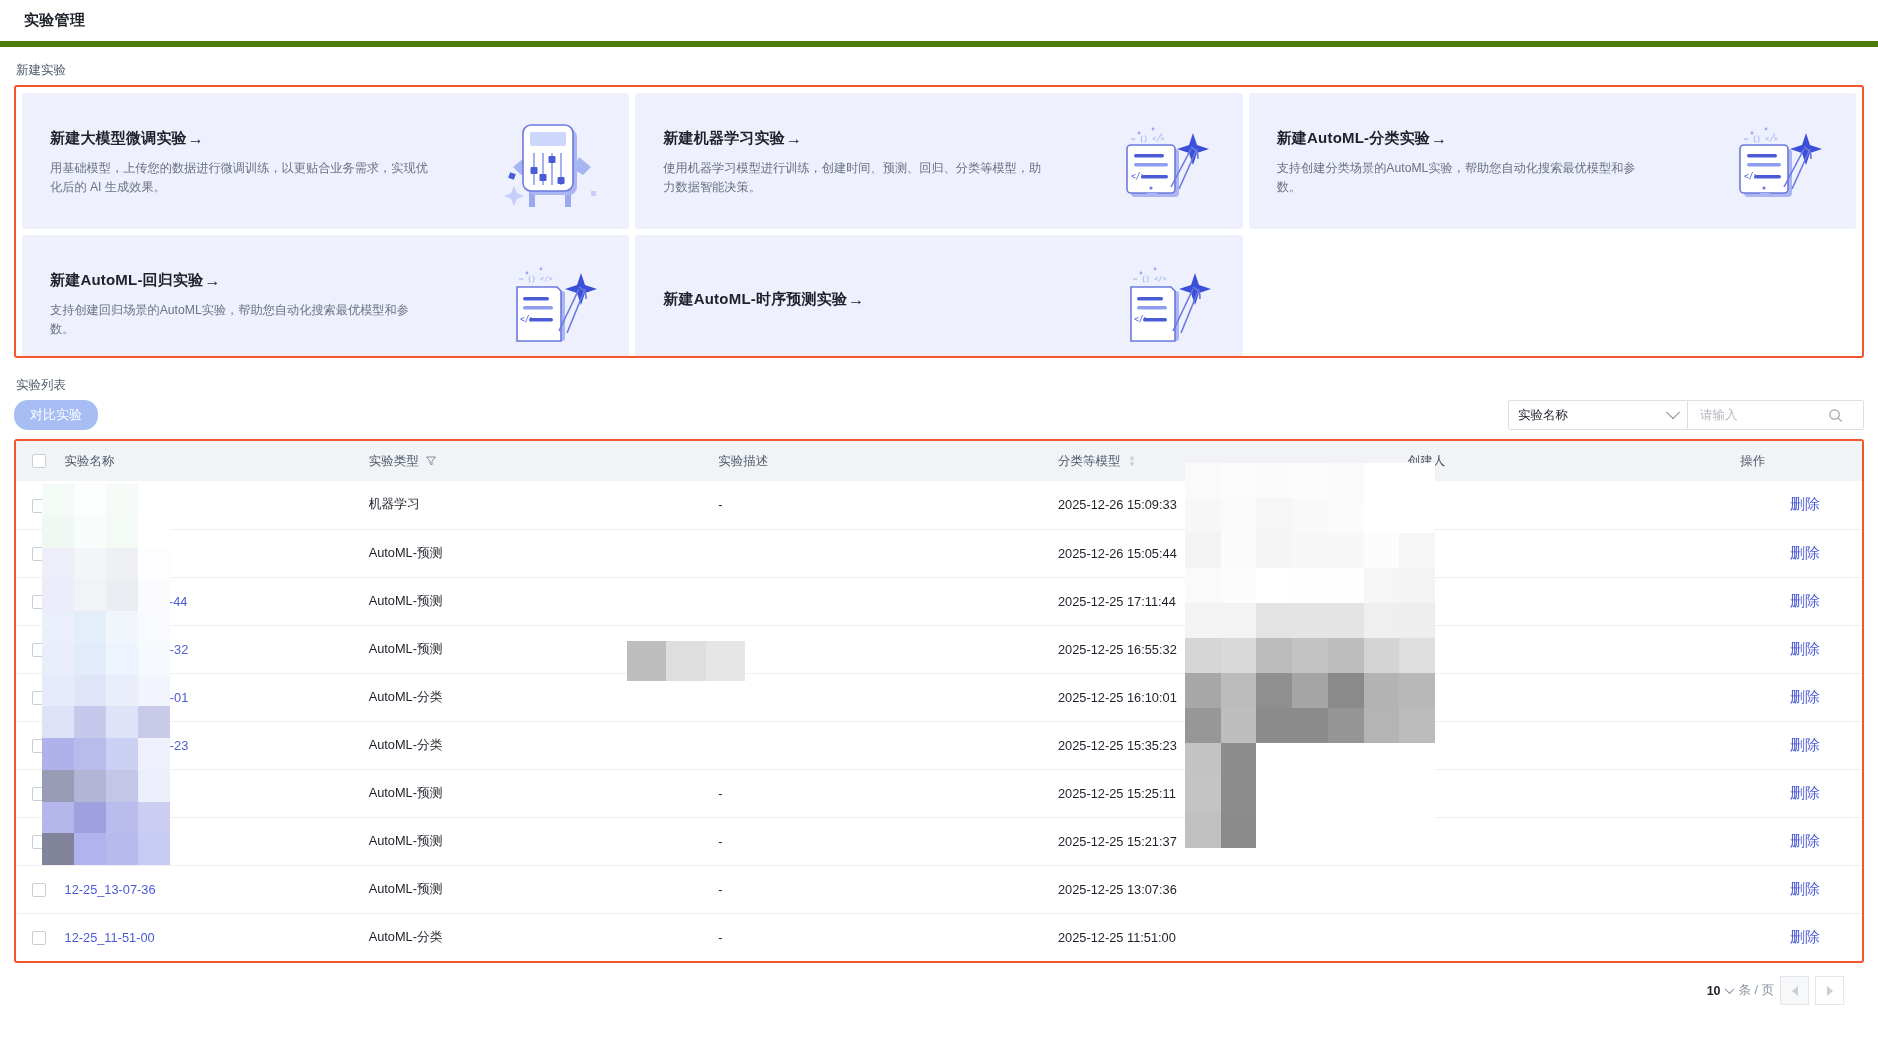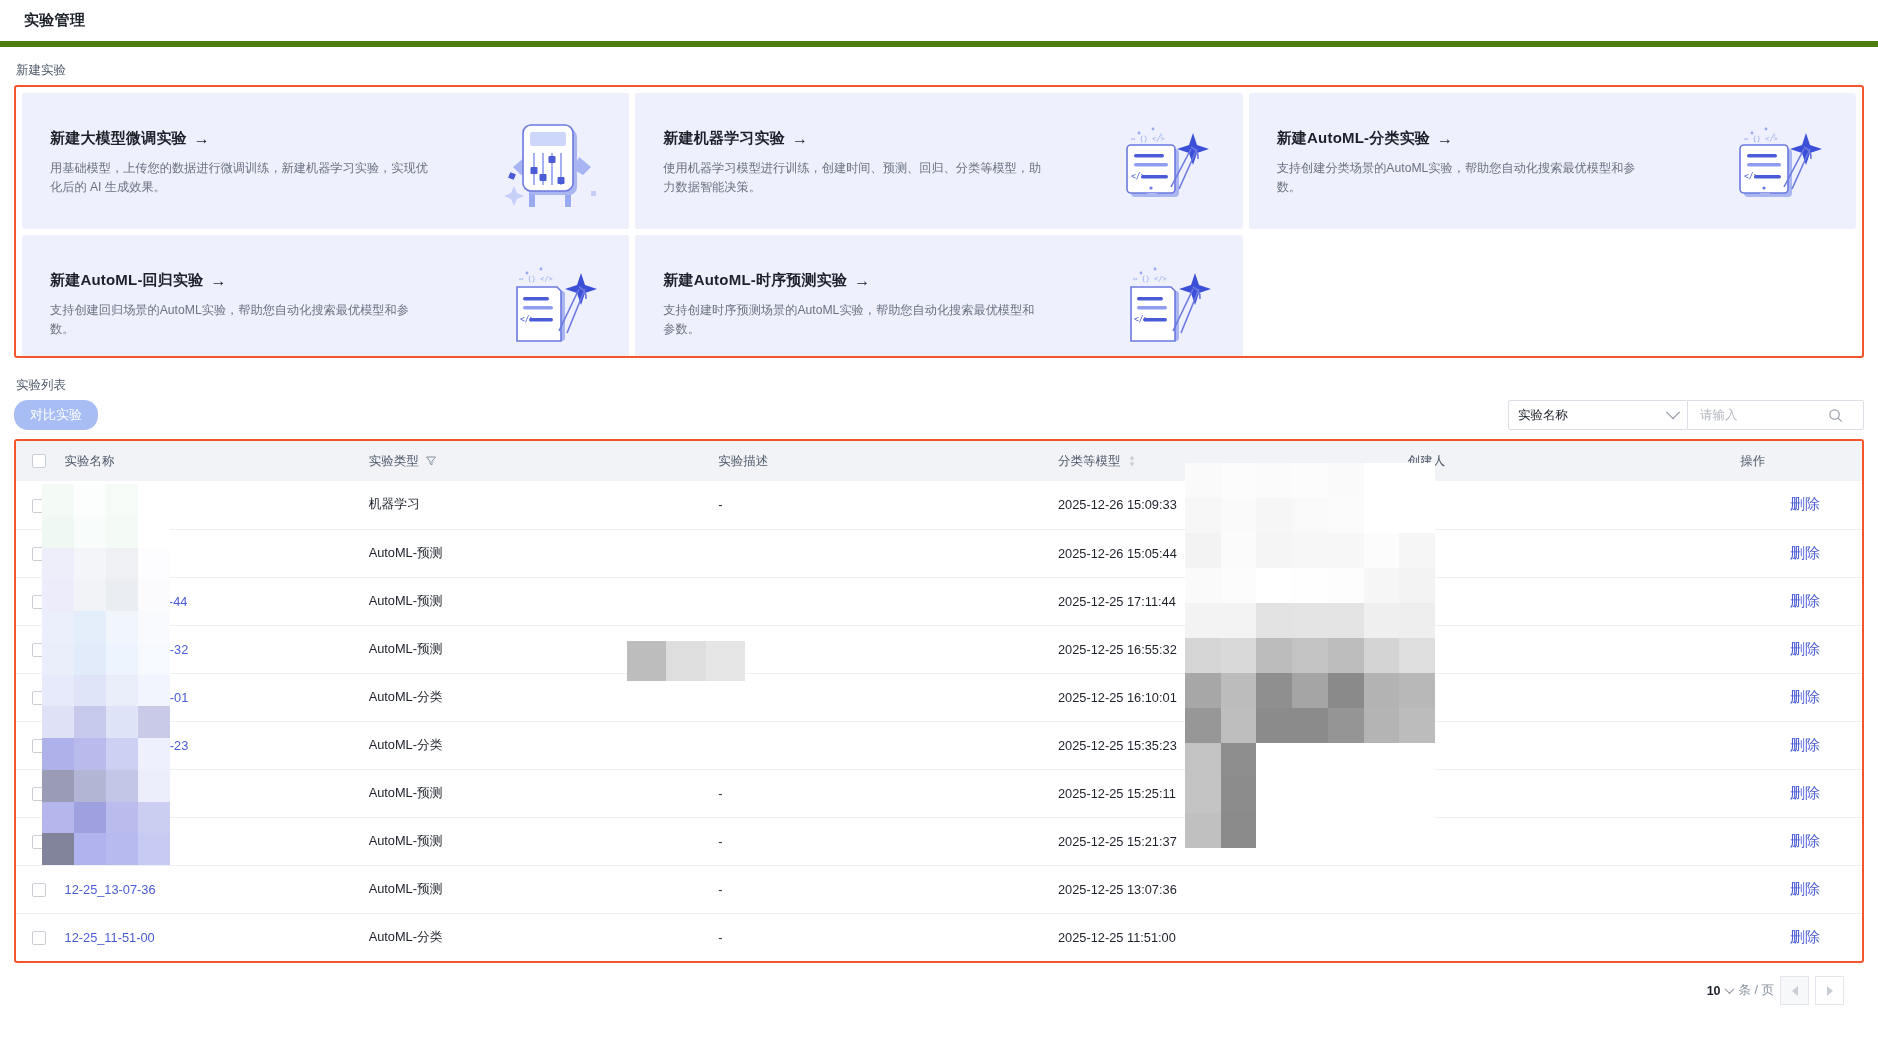--- a/index.html
+++ b/index.html
@@ -70,21 +70,21 @@
     background: transparent;
     cursor: default;
   }
   .card-text { flex: 1 1 auto; max-width: 380px; }
   .card-title {
     font-size: 15px;
     font-weight: bold;
     color: #1d2129;
     display: flex;
     align-items: center;
-    gap: 7px;
+    gap: 1px;
     margin-bottom: 11px;
     letter-spacing: .2px;
   }
   .arrow-ico {
     font-size: 16px;
     font-weight: normal;
     line-height: 1;
     color: #1d2129;
     display: inline-block;
   }
@@ -306,21 +306,21 @@
 
   <div class="cards-outline">
     <div class="cards-grid">
 
       <div class="card">
         <div class="card-text">
           <div class="card-title">
             <span>新建大模型微调实验</span>
             <span class="arrow-ico">→</span>
           </div>
-          <div class="card-desc">用基础模型，上传您的数据进行微调训练，新建机器学习实验，实现优化后的 AI 生成效果。</div>
+          <div class="card-desc">用基础模型，上传您的数据进行微调训练，以更贴合业务需求，实现优化后的 AI 生成效果。</div>
         </div>
         <div class="card-art">
           <svg viewBox="0 0 112 96">
             <path d="M30 42 L18 52 L26 60 L36 54 Z" fill="#9aaaf0" opacity=".85"></path>
             <path d="M84 42 L96 52 L88 60 L78 54 Z" fill="#9aaaf0" opacity=".85"></path>
             <rect x="34" y="76" width="6" height="16" fill="#9aaaf0"></rect>
             <rect x="70" y="76" width="6" height="16" fill="#9aaaf0"></rect>
             <rect x="32" y="14" width="50" height="66" rx="8" fill="#aab6f2"></rect>
             <rect x="28" y="10" width="50" height="66" rx="8" fill="#ffffff" stroke="#6b79e0" stroke-width="1.6"></rect>
             <rect x="35" y="17" width="36" height="14" rx="2" fill="#cdd6fb"></rect>
@@ -425,21 +425,20 @@
           </svg>
         </div>
       </div>
 
       <div class="card">
         <div class="card-text">
           <div class="card-title">
             <span>新建AutoML-时序预测实验</span>
             <span class="arrow-ico">→</span>
           </div>
-          <div class="card-desc">支持创建时序预测场景的AutoML实验，帮助您自动化搜索最优模型和参数。</div>
         </div>
         <div class="card-art">
           <svg viewBox="0 0 112 96">
             <rect x="26" y="34" width="44" height="50" rx="3" fill="#aab6f2"></rect>
             <path d="M22 30 h40 l4 4 v50 h-44 z" fill="#ffffff" stroke="#6b79e0" stroke-width="1.6"></path>
             <rect x="28" y="40" width="26" height="3.4" rx="1.7" fill="#4a5bd6"></rect>
             <rect x="28" y="49" width="30" height="3.4" rx="1.7" fill="#8e9df0"></rect>
             <rect x="34" y="61" width="24" height="3.4" rx="1.7" fill="#4a5bd6"></rect>
             <text x="25" y="65" font-size="8" fill="#4a5bd6" font-family="monospace">&lt;/&gt;</text>
             <path d="M86 16 l4 12 12 4 -12 4 -4 12 -4-12 -12-4 12-4z" fill="#3b4fd8"></path>

